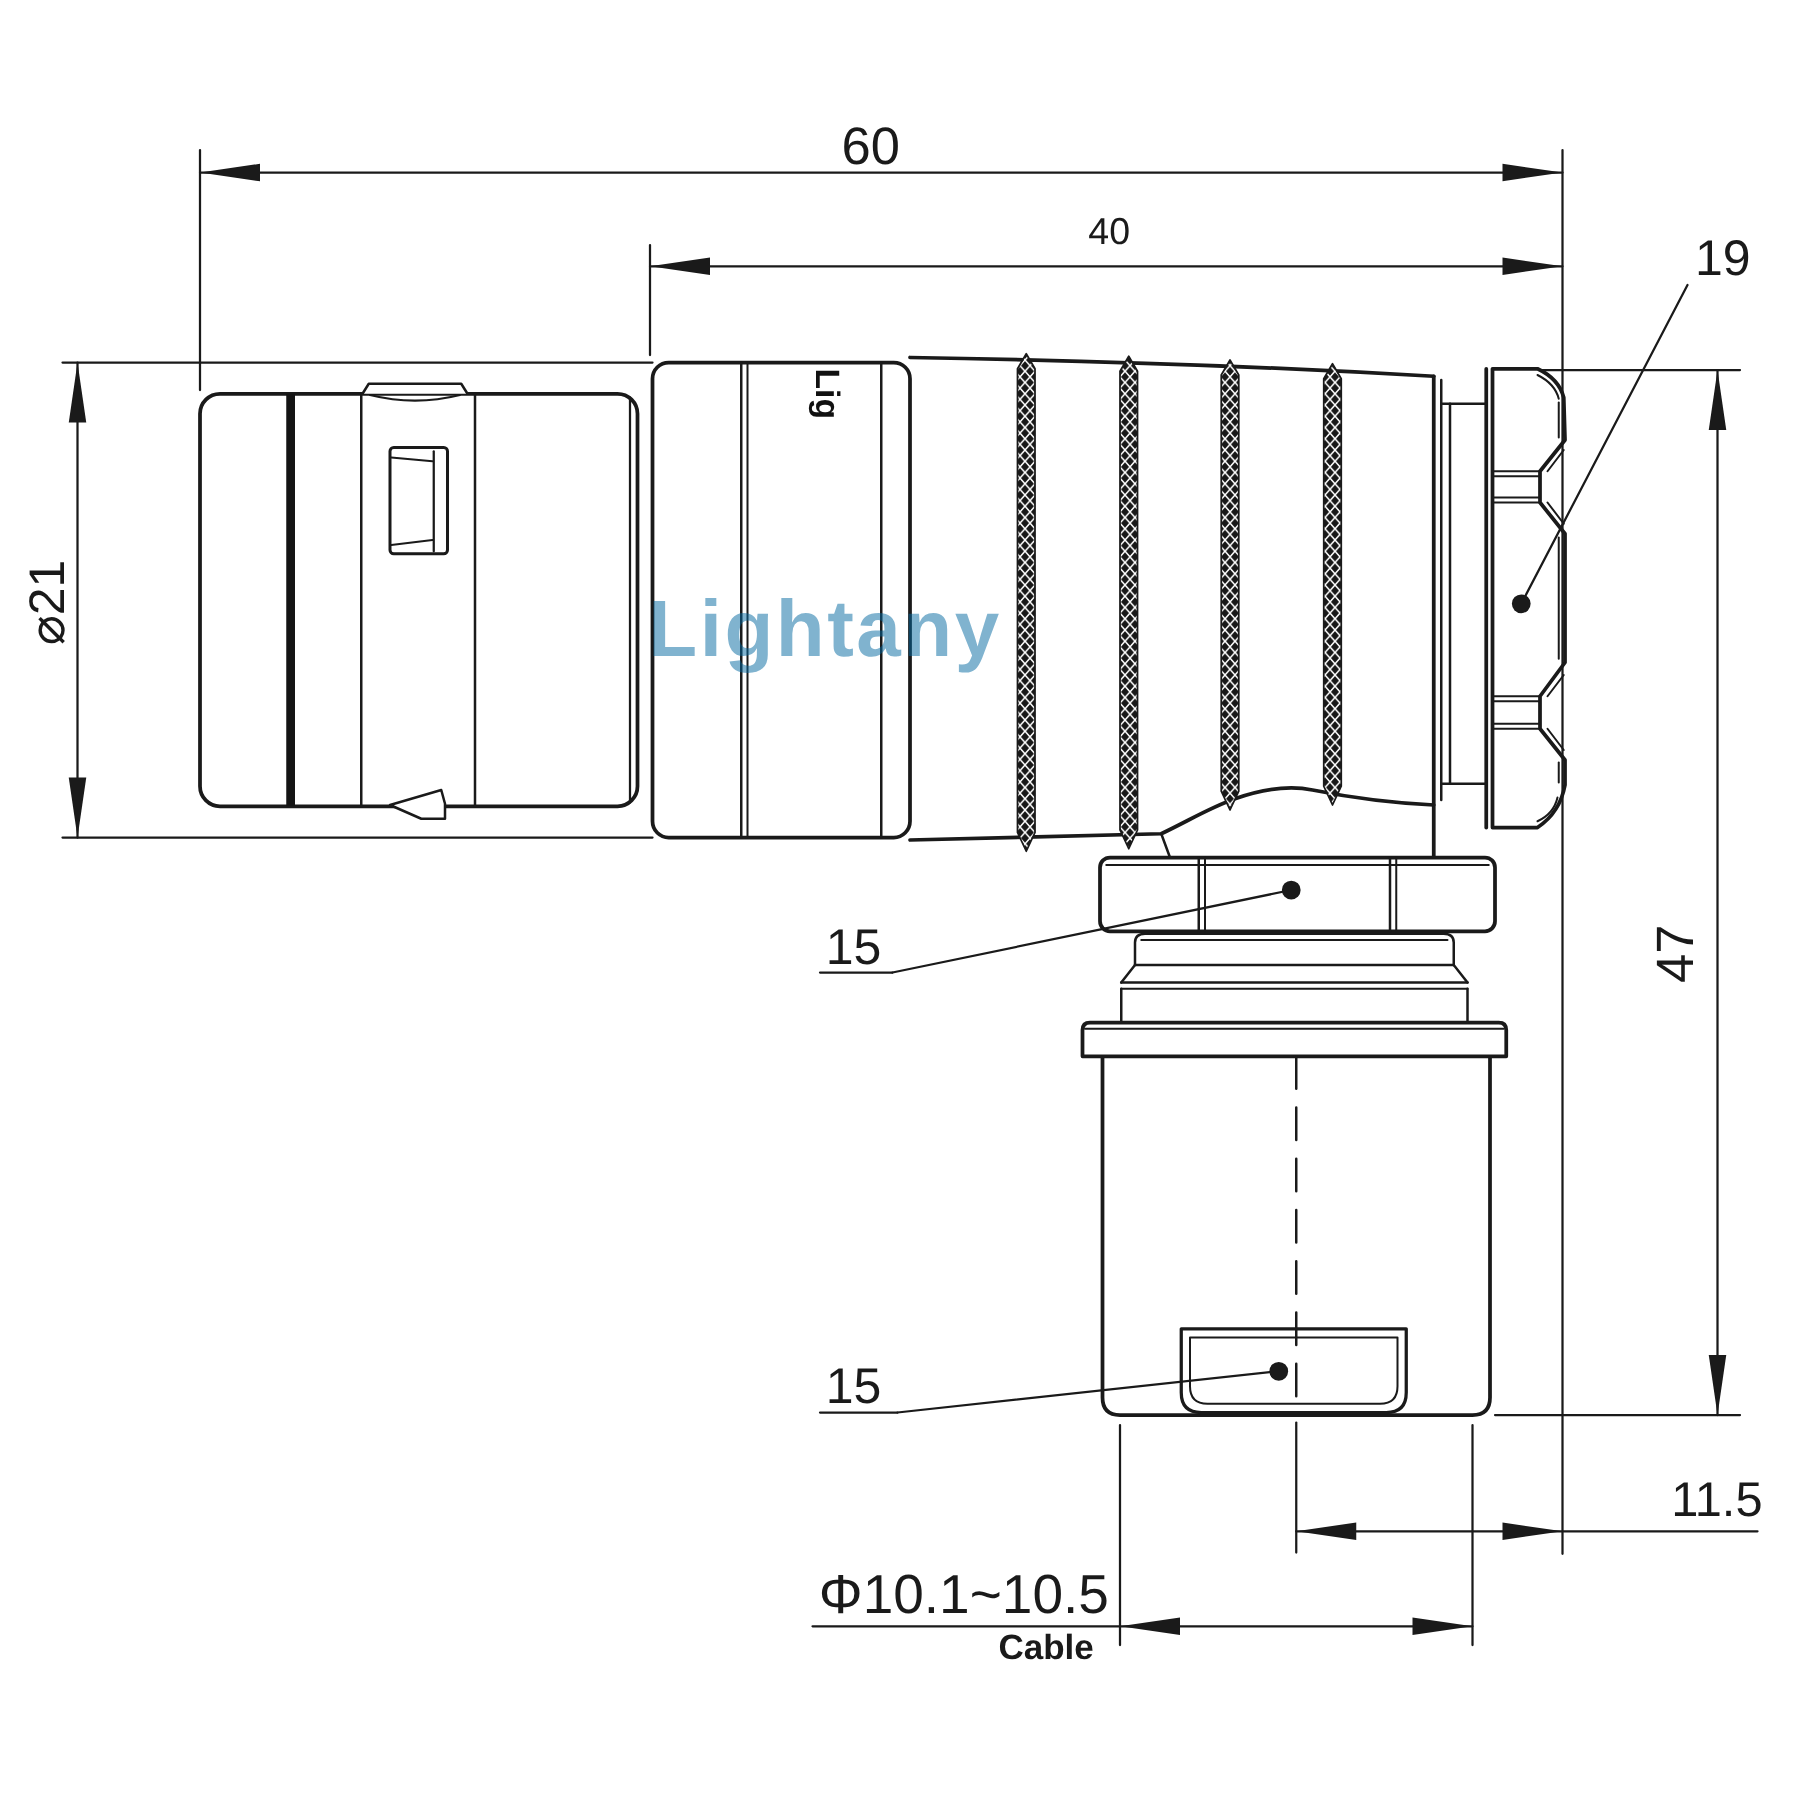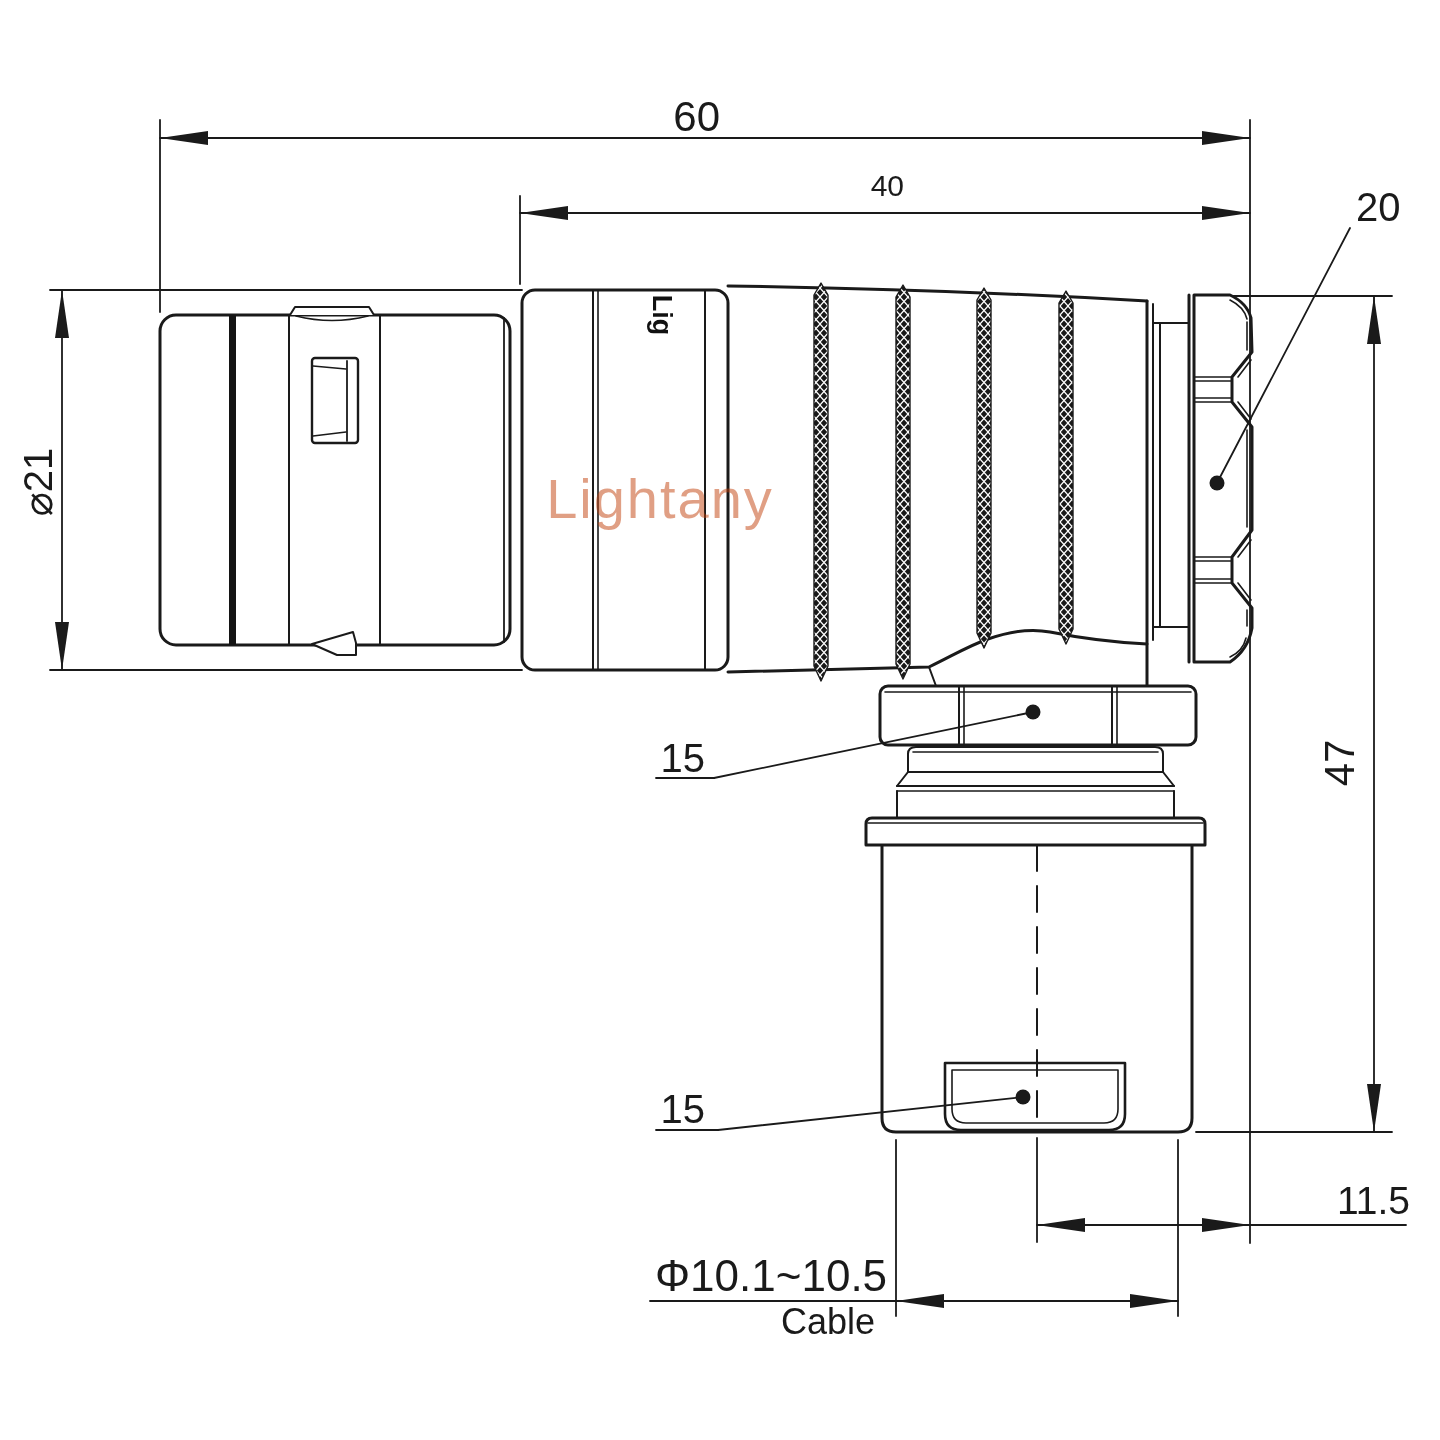--- a/index.html
+++ b/index.html
@@ -12,22 +12,22 @@
     position:absolute;color:#1a1a1a;font-size:40px;line-height:1.05;
     white-space:nowrap;letter-spacing:0px;
   }
   .ctr{text-align:right;}
   .rot-neg90{transform:rotate(-90deg);transform-origin:center center;
     display:flex;align-items:center;justify-content:center;}
   .rot-90{transform:rotate(90deg);transform-origin:center center;
     display:flex;align-items:center;justify-content:center;}
   #watermark{
     position:absolute;left:505px;top:466px;width:310px;text-align:center;
-    font-size:56px;color:#c2410c;opacity:0.50;letter-spacing:2px;
-    font-weight:400;
+    font-size:64px;color:#0369a1;opacity:0.50;letter-spacing:2px;
+    font-weight:700;
   }
   #body-logo{
     position:absolute;left:630px;top:286px;width:64px;height:58px;
     font-size:27px;font-weight:bold;color:#111;
   }
 </style>
 </head>
 <body>
 
 <div id="stage">
@@ -212,29 +212,29 @@
 </svg>
 
 <div id="watermark">Lightany</div>
 
 <div id="body-logo" class="rot-90">Lig</div>
 
 <div class="dimtext ctr" style="left:620px;top:95px;width:100px;font-size:42px;">60</div>
 
 <div class="dimtext ctr" style="left:804px;top:170px;width:100px;font-size:30px;">40</div>
 
-<div class="dimtext" style="left:1356px;top:186px;">20</div>
+<div class="dimtext" style="left:1356px;top:186px;">19</div>
 
 <div class="dimtext rot-neg90" style="left:-32px;top:460px;width:140px;height:44px;">⌀21</div>
 
 <div class="dimtext rot-neg90" style="left:1270px;top:741px;width:140px;height:44px;font-size:42px;">47</div>
 
 <div class="dimtext ctr" style="left:645px;top:737px;width:60px;">15</div>
 
 <div class="dimtext ctr" style="left:645px;top:1088px;width:60px;">15</div>
 
 <div class="dimtext ctr" style="left:1290px;top:1181px;width:120px;font-size:39px;">11.5</div>
 
 <div class="dimtext ctr" style="left:655px;top:1253px;width:220px;font-size:44px;">Φ10.1~10.5</div>
 
-<div class="dimtext ctr" style="left:655px;top:1303px;width:220px;font-size:36px;">Cable</div>
+<div class="dimtext ctr" style="left:655px;top:1303px;width:220px;font-size:28px;font-weight:bold;">Cable</div>
 
 </div>
 
 </body></html>

